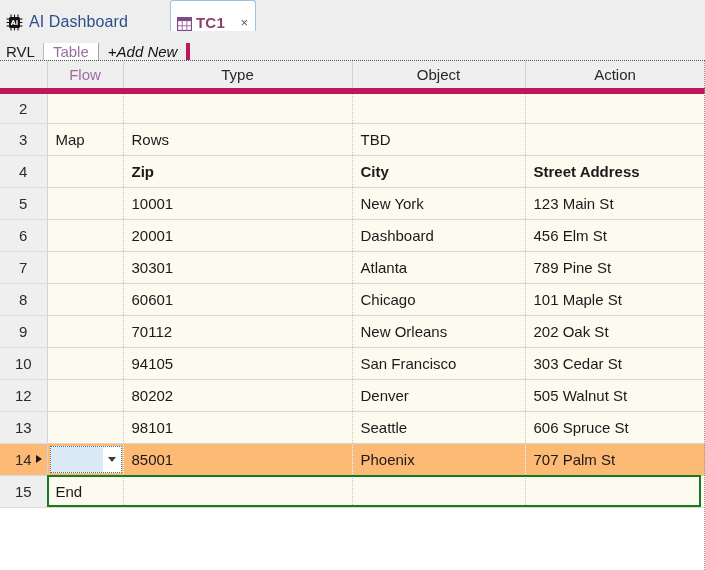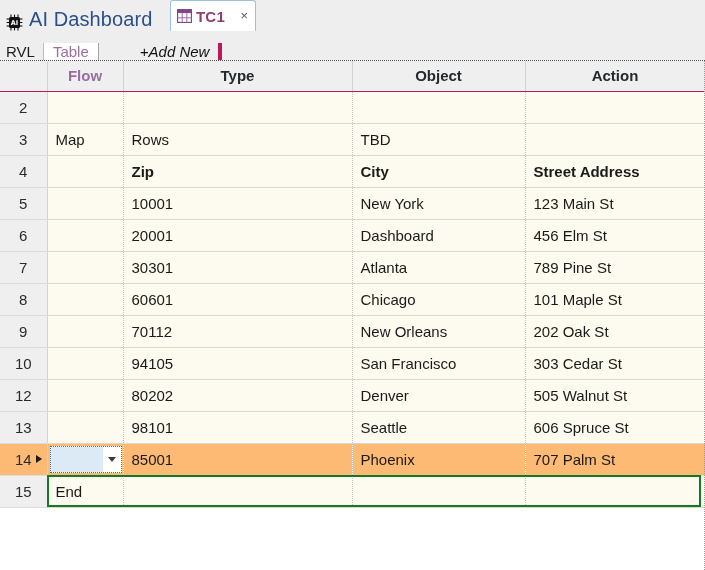--- a/index.html
+++ b/index.html
@@ -22,38 +22,38 @@
     position: relative;
     flex: 0 0 31px;
   }
   .app-title {
     display: flex; align-items: flex-end;
     height: 31px;
     padding: 0 10px 0 6px;
     gap: 6px;
   }
   .app-title-text {
-    font-size: 20px;
+    font-size: 16px;
     color: #2c4f8c;
     letter-spacing: .1px;
     white-space: nowrap;
   }
   .chip-icon { width: 17px; height: 17px; display: block; flex: 0 0 17px; }
 
   .doc-tab {
     position: absolute;
     left: 170px; top: 0;
     width: 86px; height: 31px;
     background: #ffffff;
     border: 1px solid #9cc2e0;
     border-bottom: none;
     border-top-left-radius: 3px;
     border-top-right-radius: 3px;
     display: flex;
-    align-items: center;
+    align-items: flex-end;
     padding: 0 4px 0 6px;
     gap: 4px;
   }
   .grid-icon { width: 15px; height: 14px; flex: 0 0 15px; display: block; }
   .doc-tab-label {
     font-size: 15px;
     font-weight: bold;
     color: #8e3f6e;
     letter-spacing: .2px;
     white-space: nowrap;
@@ -88,21 +88,20 @@
   .subtab.active-sub {
     background: #ffffff;
     color: #9a6fa0;
     border-left: 1px solid #bdbdbd;
     border-right: 1px solid #a3a3a3;
   }
   .subtab.addnew {
     font-style: italic;
     color: #111111;
     border-right: 4px solid #be185d;
-    margin-left: 32px;
   }
 
   
   .grid-wrap {
     flex: 1 1 auto;
     position: relative;
     background: #ffffff;
     border-top: 1px dotted #4a4a4a;
     overflow: hidden;
   }
@@ -114,23 +113,23 @@
   table.grid col.c-rowhdr { width: 47px; }
   table.grid col.c-flow   { width: 76px; }
   table.grid col.c-type   { width: 229px; }
   table.grid col.c-object { width: 173px; }
   table.grid col.c-action { width: 180px; }
 
   thead th {
     height: 30px;
     background: #efefef;
     border-right: 1px solid #d2d2d2;
-    border-bottom: 1px solid #be185d;
-    font-size: 15px;
-    font-weight: bold;
+    border-bottom: 6px solid #be185d;
+    font-size: 15px;
+    font-weight: normal;
     color: #24292e;
     text-align: center;
     padding: 0;
     vertical-align: middle;
   }
   thead th.hdr-corner { border-right: 1px solid #d2d2d2; }
   thead th.hdr-flow { color: #9a6fa0; }
 
   tbody td {
     height: 32px;

